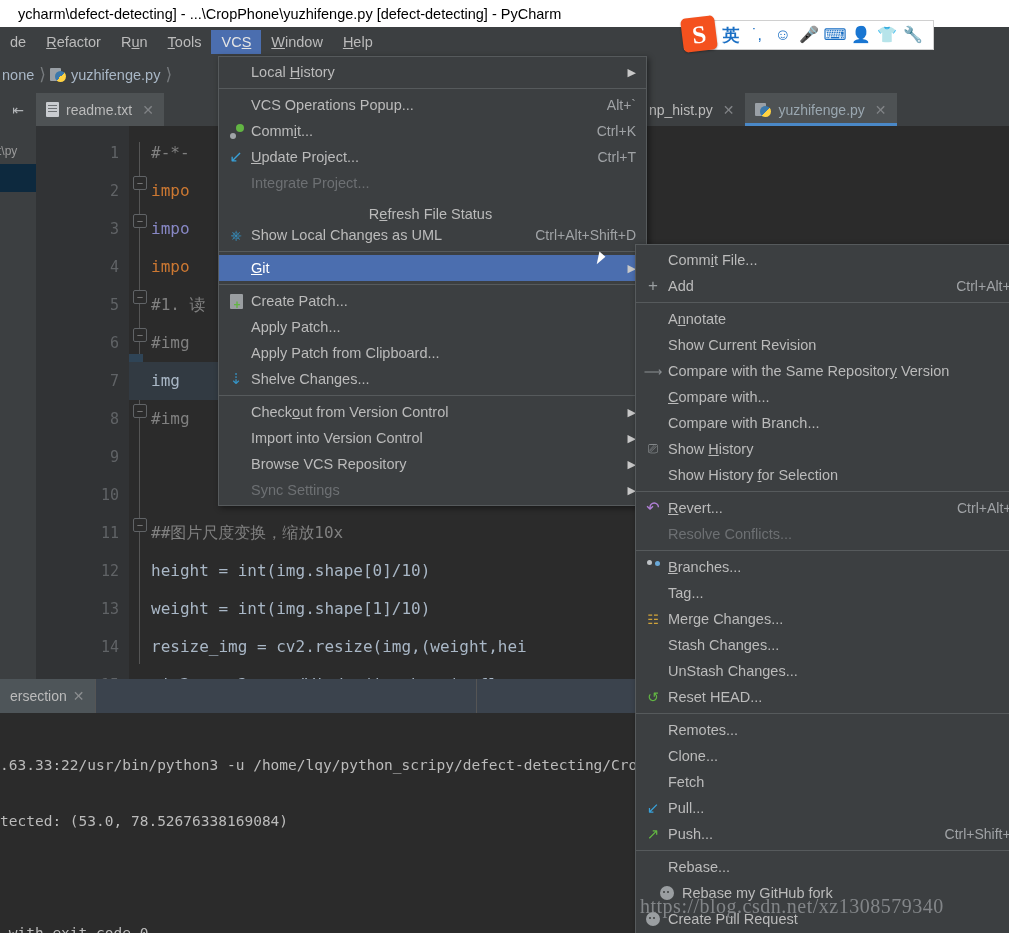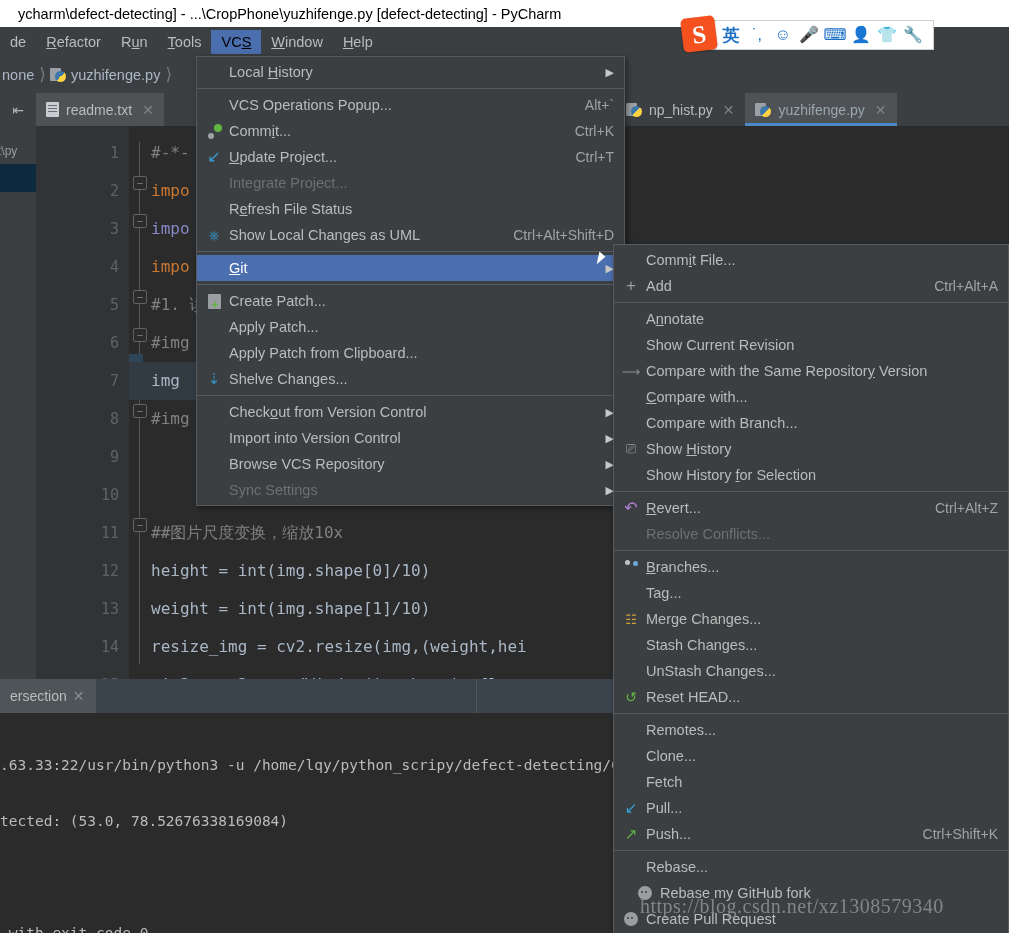--- a/index.html
+++ b/index.html
@@ -45,21 +45,21 @@
   .ime-ico.cn{font-size:17px;font-weight:bold;}
 
   
   .menubar{
     position:absolute;left:0;top:27px;width:1009px;height:29px;
     background:#3c3f41;display:flex;align-items:center;
     font-size:14.5px;color:#bbbbbb;
   }
   .menubar .mi{padding:4px 10px;margin:0;white-space:nowrap;cursor:default;}
   .menubar .mi u{text-decoration:underline;}
-  .menubar .mi.active{background:#4b6eaf;color:#000000;}
+  .menubar .mi.active{background:#4b6eaf;color:#e5e5e5;}
 
   
   .navbar{
     position:absolute;left:0;top:56px;width:1009px;height:37px;
     background:#3c3f41;display:flex;align-items:center;
     font-size:14.5px;
   }
   .crumb{display:flex;align-items:center;gap:5px;padding:0 2px;color:#a9b7c6;}
   .crumb .chev{color:#777b7e;font-size:17px;}
   .py-ico{
@@ -153,21 +153,21 @@
   .cpanel-right{position:absolute;right:0;top:34px;width:69px;bottom:0;}
   .cpanel-right .a{position:absolute;left:0;top:0;width:69px;height:24px;background:#2f3133;}
   .cpanel-right .b{position:absolute;left:0;top:24px;width:69px;height:56px;background:#3b434d;}
   .cpanel-right .c{position:absolute;left:0;top:80px;width:69px;bottom:0;background:#2b2b2b;}
 
   
   .menu{
     position:absolute;background:#3c3f41;border:1px solid #565a5c;
     box-shadow:2px 2px 6px rgba(0,0,0,.45);
     z-index:40;font-size:14.5px;color:#bbbbbb;
-    padding:2px 0;box-sizing:border-box;
+    padding:2px 0;box-sizing:border-box;margin-left:22px;
   }
   .menu .row{
     display:flex;align-items:center;height:26px;
     padding:0 10px 0 6px;white-space:nowrap;position:relative;
   }
   .menu .row.sel{background:#4b6eaf;color:#ffffff;}
   .menu .row.disabled{color:#6d7073;}
   .menu .ico{width:22px;min-width:22px;height:16px;display:flex;align-items:center;justify-content:center;margin-right:4px;}
   .menu .lbl{flex:1;}
   .menu .lbl u{text-decoration:underline;}
@@ -368,21 +368,21 @@
         <span class="ico">
           <span style="color:#389fd6;font-size:16px;line-height:12px;">↙</span>
         </span>
         <span class="lbl"><u>U</u>pdate Project...</span>
         <span class="acc">Ctrl+T</span>
       </div>
       <div class="row disabled" style="height: 26px;">
         <span class="ico"></span>
         <span class="lbl">Integrate Project...</span>
       </div>
-      <div class="row" style="height: 26px;">
+      <div class="row" style="height: 26px; flex-direction: column;">
         <span class="ico"></span>
         <span class="lbl">R<u>e</u>fresh File Status</span>
       </div>
       <div class="row" style="height: 26px;">
         <span class="ico">
           <span class="i-uml">⎈</span>
         </span>
         <span class="lbl">Show Local Changes as UML</span>
         <span class="acc">Ctrl+Alt+Shift+D</span>
       </div>

